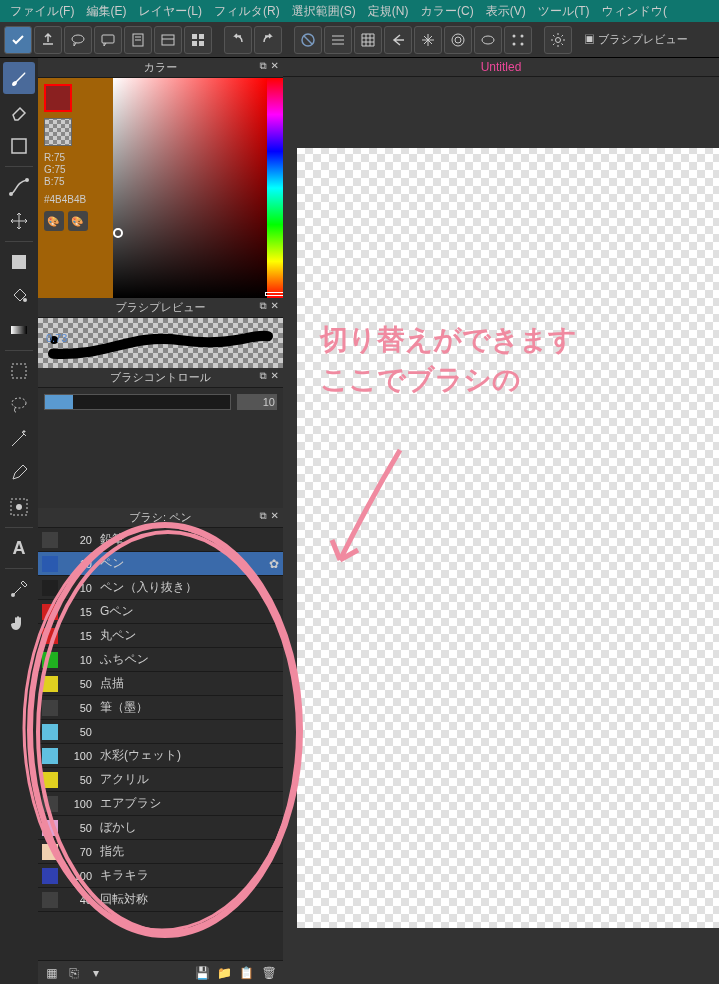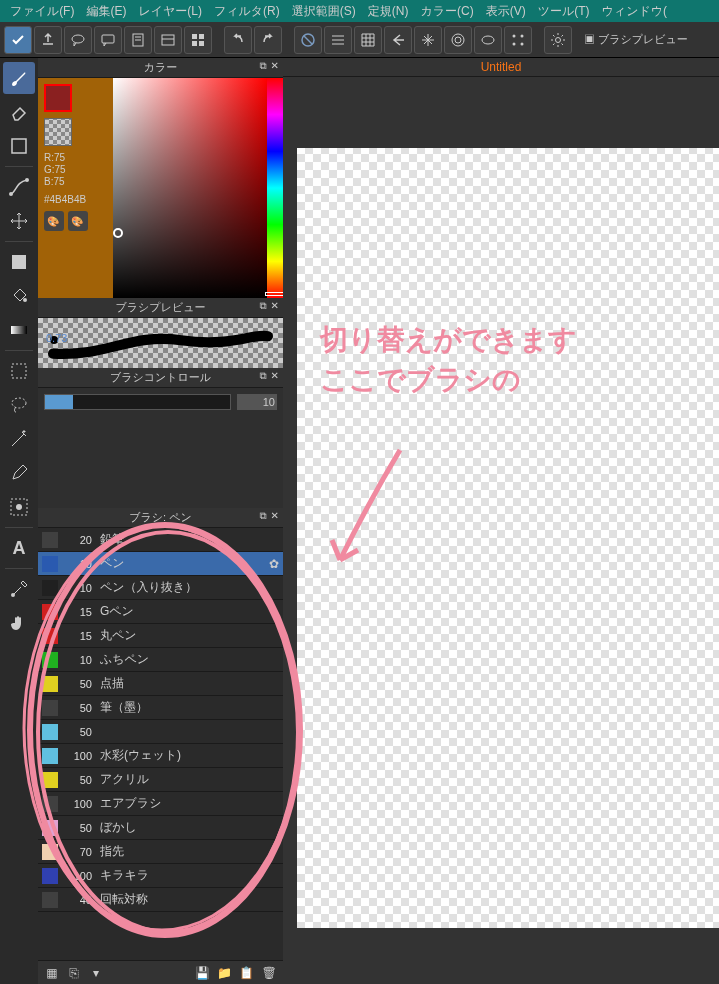--- a/index.html
+++ b/index.html
@@ -52,21 +52,21 @@
 .brush-item { display: flex; align-items: center; height: 24px; border-bottom: 1px solid #1a1a1a; padding: 0 4px; gap: 8px; cursor: pointer; }
 .brush-item.selected { background: #3a6aaa; }
 .brush-item .sw { width: 16px; height: 16px; }
 .brush-item .sz { width: 26px; text-align: right; font-size: 11px; color: #ddd; }
 .brush-item .nm { flex: 1; font-size: 12px; }
 .brush-item .gear { font-size: 12px; }
 .brush-toolbar { height: 24px; background: #333; display: flex; align-items: center; gap: 2px; padding: 0 4px; border-top: 1px solid #1a1a1a; }
 .brush-toolbar div { width: 20px; height: 18px; display: flex; align-items: center; justify-content: center; cursor: pointer; }
 
 .canvas-area { flex: 1; background: #333; position: relative; overflow: hidden; }
-.canvas-tab { text-align: center; padding: 2px; font-size: 12px; color: #f97316; border-bottom: 1px solid #1a1a1a; }
+.canvas-tab { text-align: center; padding: 2px; font-size: 12px; color: #ec4899; border-bottom: 1px solid #1a1a1a; }
 .canvas { position: absolute; left: 14px; top: 90px; right: 0; height: 780px; background: repeating-conic-gradient(#e0e0e0 0 25%, #fff 0 50%) 0/16px 16px; }
 
 .annotation { position: absolute; left: 320px; top: 320px; font-size: 28px; font-weight: bold; color: #f08aa0; line-height: 40px; pointer-events: none; font-family: sans-serif; }
 .arrow { position: absolute; left: 320px; top: 440px; pointer-events: none; }
 .circle-annotation { position: absolute; left: 20px; top: 520px; width: 300px; height: 430px; pointer-events: none; }
 
 svg { display: block; }
 </style>
 </head>
 <body>

